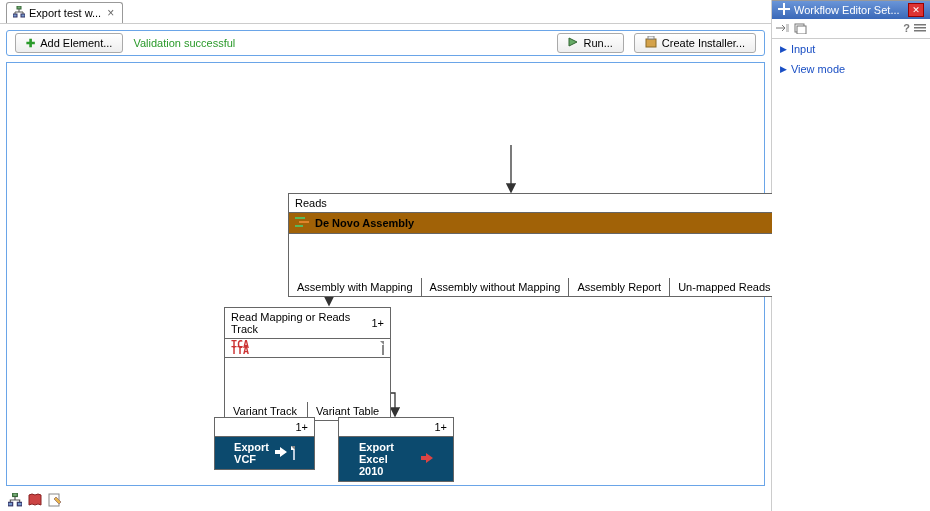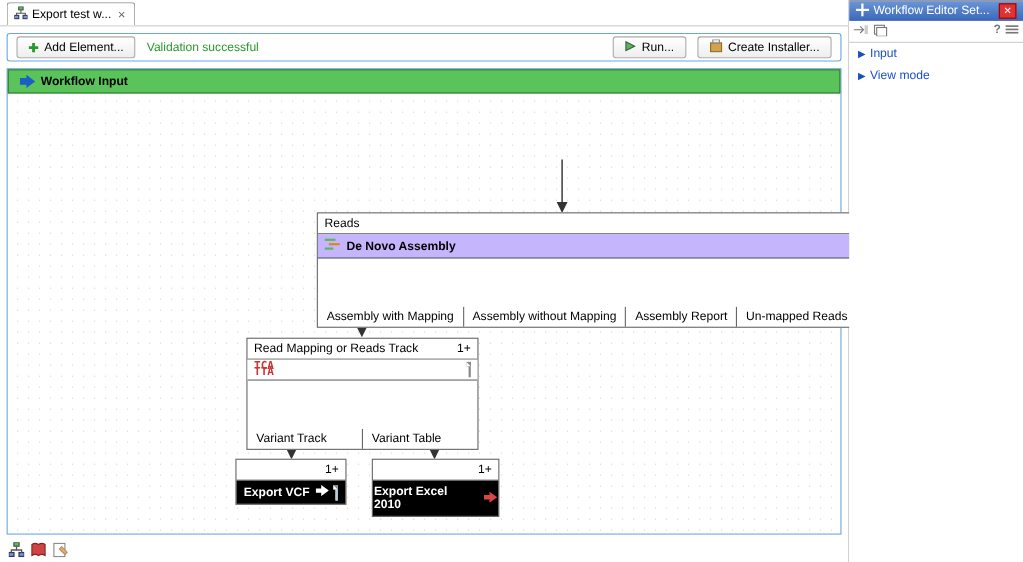--- a/index.html
+++ b/index.html
@@ -19,31 +19,31 @@
 
 .canvas { position: absolute; left: 6px; right: 6px; top: 62px; bottom: 25px; border: 1px solid #6aa5e8; background-image: radial-gradient(circle, #ccc 0.6px, transparent 0.6px); background-size: 10px 10px; background-position: 4px 4px; }
 
 svg.arrows { position: absolute; left: 0; top: 0; width: 100%; height: 100%; pointer-events: none; }
 
 .node { position: absolute; background: #fff; border: 1px solid #666; }
 .input-node { background: #5ac35a; border: 1px solid #2f7d2f; padding: 4px 10px; font-weight: bold; display: flex; align-items: center; gap: 5px; }
 
 .row { border-bottom: 1px solid #666; padding: 3px 6px; font-size: 11px; display: flex; align-items: center; }
 .row:last-child { border-bottom: none; margin-top: 44px; }
-.row.title { font-weight: bold; background: #c4b5fd; }
+.row.title { font-weight: bold; background: #a16207; }
 .row.outs { padding: 0; display: flex; }
 .row.outs > div { padding: 3px 8px; border-right: 1px solid #666; white-space: nowrap; }
 .row.outs > div:last-child { border-right: none; }
 .row.in { display: flex; }
 .row.in .count { margin-left: auto; }
 .row .count { margin-left: auto; padding-left: 18px; }
 
 .small-node { position: absolute; border: 1px solid #666; background: #fff; }
 .small-top { padding: 3px 6px; border-bottom: 1px solid #666; display: flex; justify-content: flex-end; }
-.small-bot { background: #000000; color: #fff; padding: 4px 1px; font-weight: bold; display: flex; align-items: center; gap: 6px; justify-content: center; }
+.small-bot { background: #0c4a6e; color: #fff; padding: 4px 20px; font-weight: bold; display: flex; align-items: center; gap: 6px; justify-content: center; }
 
 .side-header { height: 18px; background: linear-gradient(#6a95d8,#3a68b8); color: #fff; font-size: 11px; display: flex; align-items: center; padding: 0 6px; gap: 4px; }
 .side-close { width: 16px; height: 14px; background: #d33; color: #fff; display: flex; align-items: center; justify-content: center; cursor: pointer; border: 1px solid #900; font-size: 9px; margin-left: auto; }
 .side-tools { height: 20px; border-bottom: 1px solid #ccc; display: flex; align-items: center; padding: 0 4px; gap: 4px; }
 .side-tools .r { margin-left: auto; display: flex; gap: 4px; }
 .side-link { display: flex; align-items: center; gap: 4px; padding: 4px 8px; color: #1a4fc4; cursor: pointer; }
 .side-link .tri { color: #1a4fc4; font-size: 9px; }
 
 .bottom-icons { position: absolute; left: 8px; bottom: 4px; display: flex; gap: 6px; }
 .bi { width: 14px; height: 14px; display: inline-block; }
@@ -106,28 +106,20 @@
           <marker id="ah" markerWidth="8" markerHeight="8" refX="6" refY="4" orient="auto">
             <path d="M0 0 L8 4 L0 8 Z" fill="#333"></path>
           </marker>
         </defs>
       <line x1="504" y1="82" x2="504" y2="128" stroke="#333" stroke-width="1.3" marker-end="url(#ah)"></line>
       <path d="M 338 200 L 338 216 L 322 216 L 322 241" stroke="#333" fill="none" stroke-width="1.3" marker-end="url(#ah)"></path>
       <path d="M 270 316 L 270 330 L 258 330 L 258 352" stroke="#333" fill="none" stroke-width="1.3" marker-end="url(#ah)"></path>
       <path d="M 374 316 L 374 330 L 388 330 L 388 352" stroke="#333" fill="none" stroke-width="1.3" marker-end="url(#ah)"></path>
     </svg>
 
-    <div class="input-node" style="left:454px; top:60px;">
-      <span class="arrow-icon-blue">
-        <svg width="14" height="12">
-            <path d="M0 3 H6 V0 L14 6 L6 12 V9 H0 Z" fill="#1a5fc4"></path>
-          </svg>
-      </span>
-      <span>Workflow Input</span>
-    </div>
 
     <div class="node" style="left:281px; top:130px; width:514px;">
       <div class="row in">
         <span>Reads</span>
         <span class="count">1+</span>
       </div>
       <div class="row title">
         <span style="margin-right:6px;">
           <svg width="14" height="12">
               <rect y="1" width="10" height="2" fill="#5ab85a"></rect>
@@ -139,21 +131,21 @@
         <span style="margin-left:auto"><span class="doc-icon"></span></span>
       </div>
       <div class="row outs">
         <div>Assembly with Mapping</div>
         <div>Assembly without Mapping</div>
         <div>Assembly Report</div>
         <div>Un-mapped Reads</div>
       </div>
     </div>
 
-    <div class="node" style="left:217px; top:244px; width:211px;">
+    <div class="node" style="left:217px; top:244px; width:167px;">
       <div class="row in">
         <span>Read Mapping or Reads Track</span>
         <span class="count">1+</span>
       </div>
       <div class="row title" style="background:#fff">
         <span style="margin-right:5px;font-size:10px;line-height:6px;font-family:monospace;">
           <span style="color:#c33">TCA</span><br><span style="color:#c33">TTA</span>
         </span>
         <span style="margin-left:auto"><span class="doc-icon"></span></span>
       </div>

